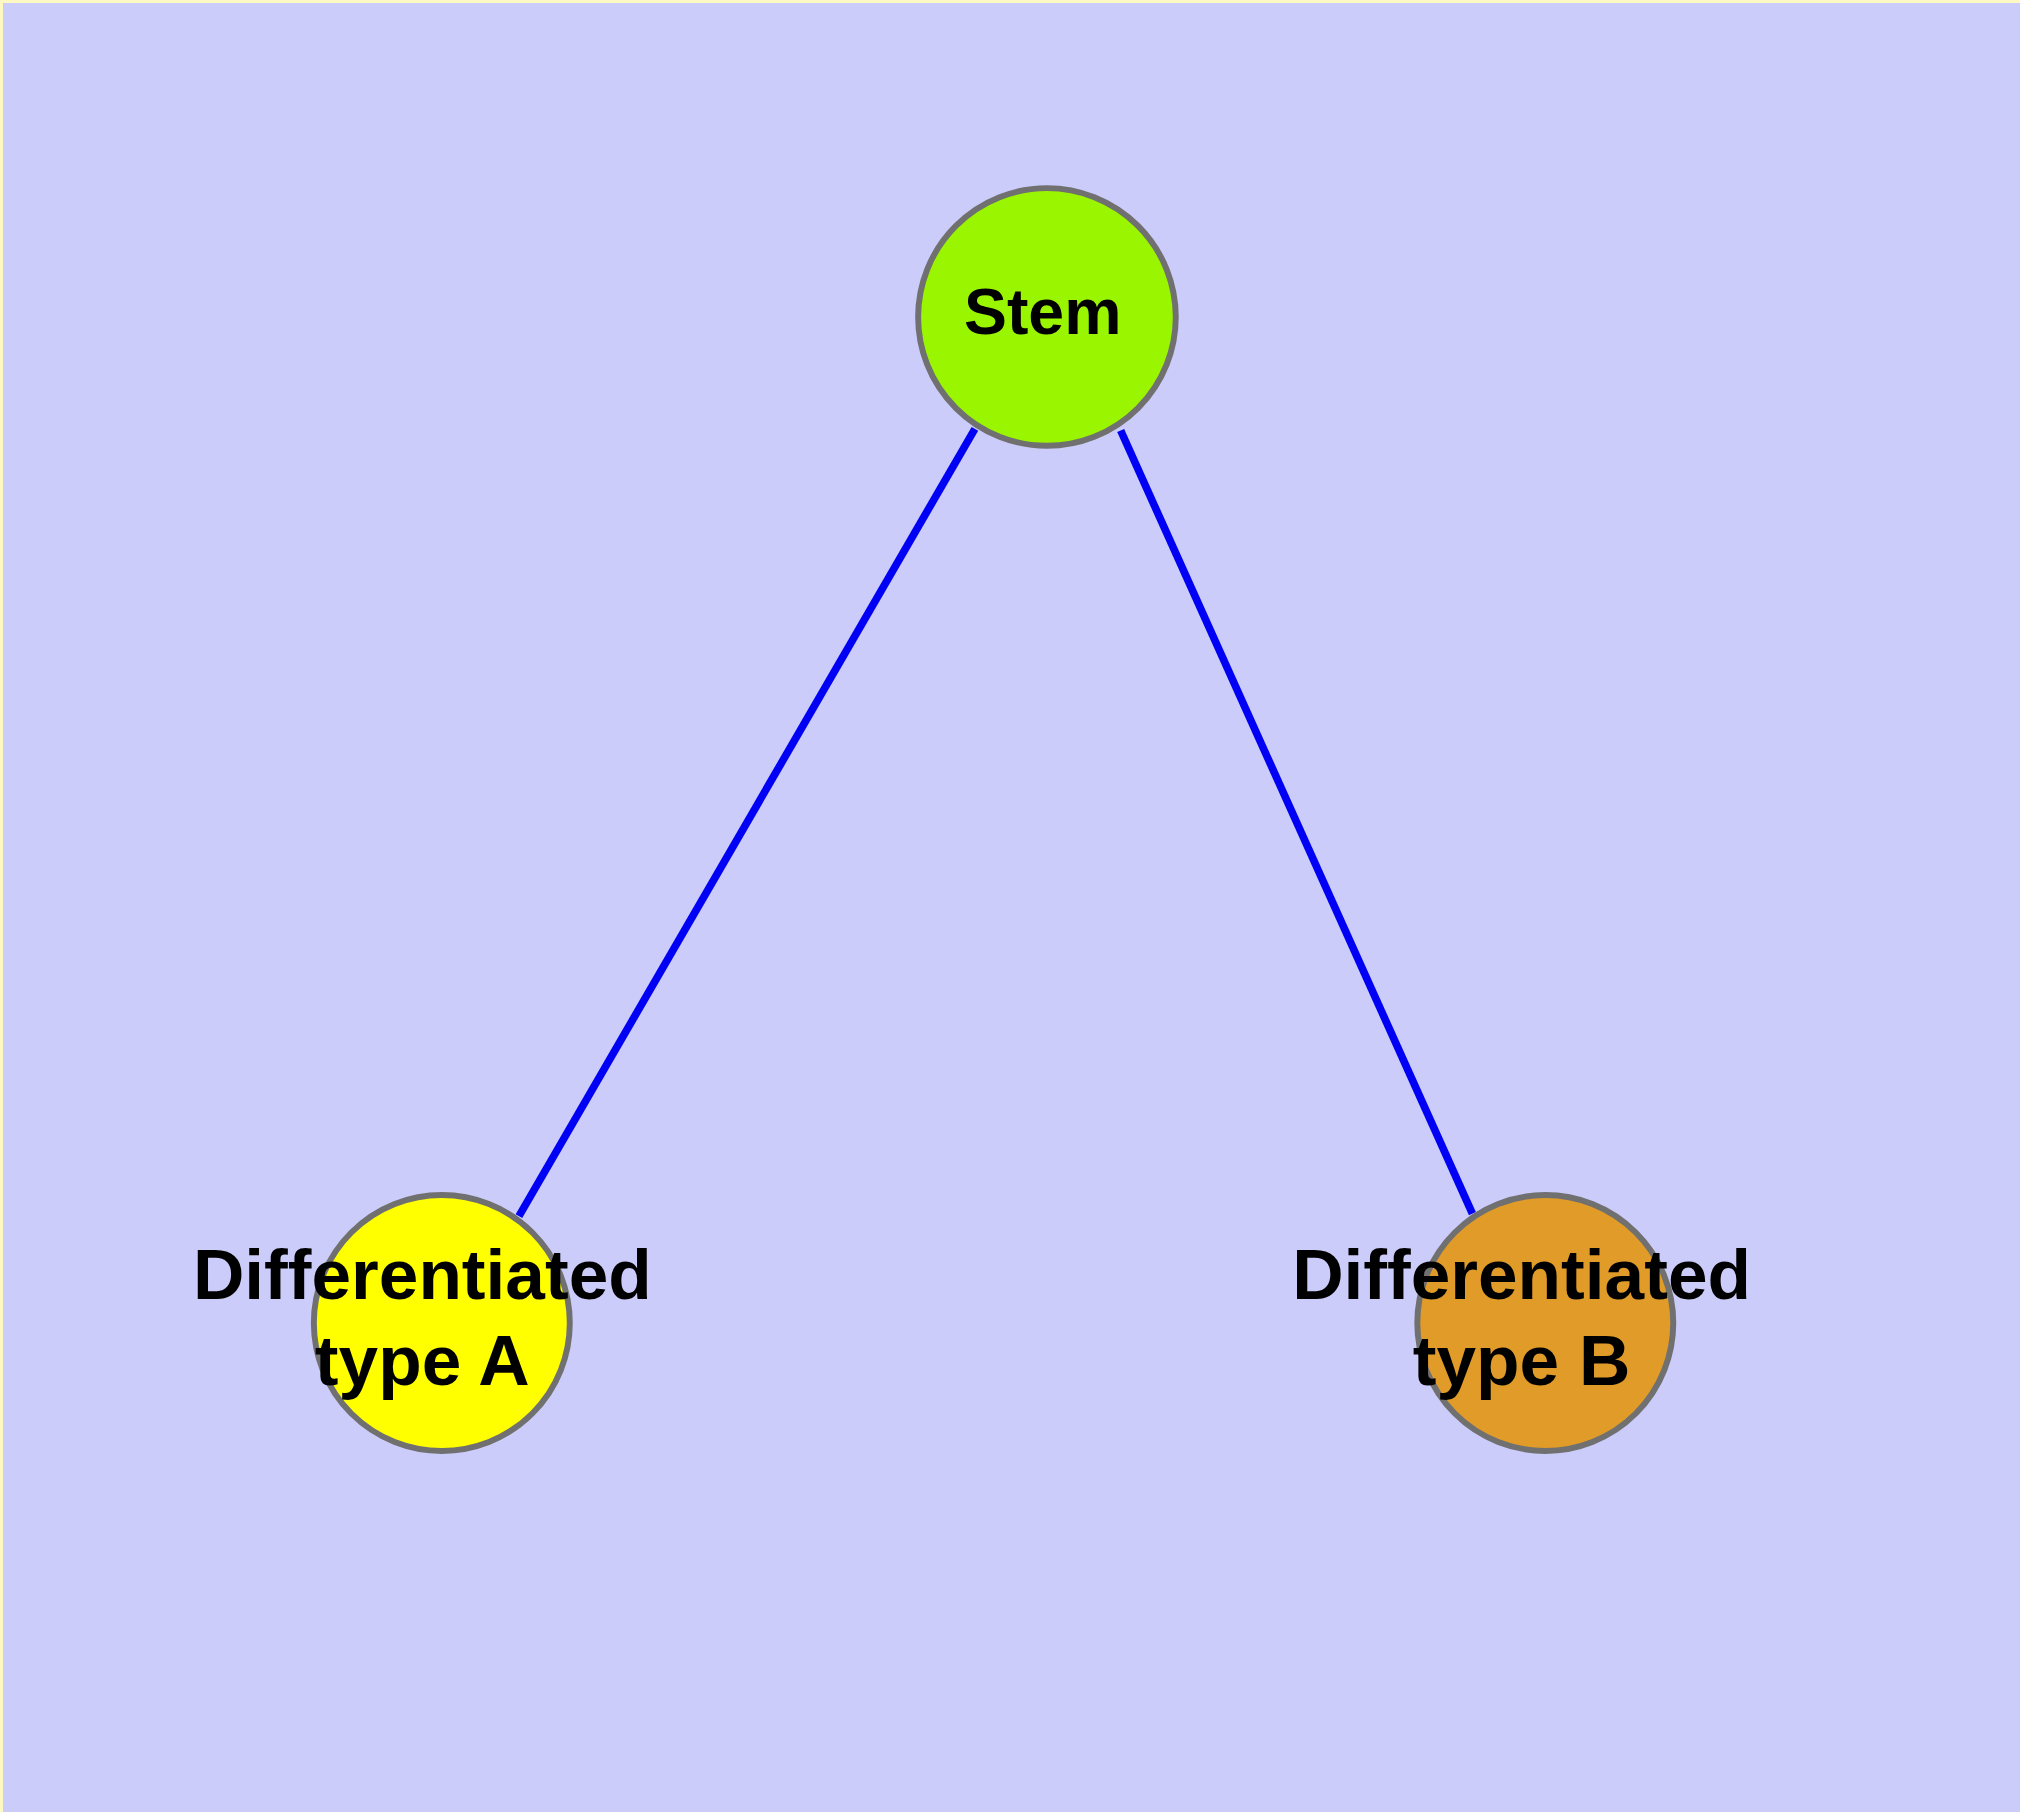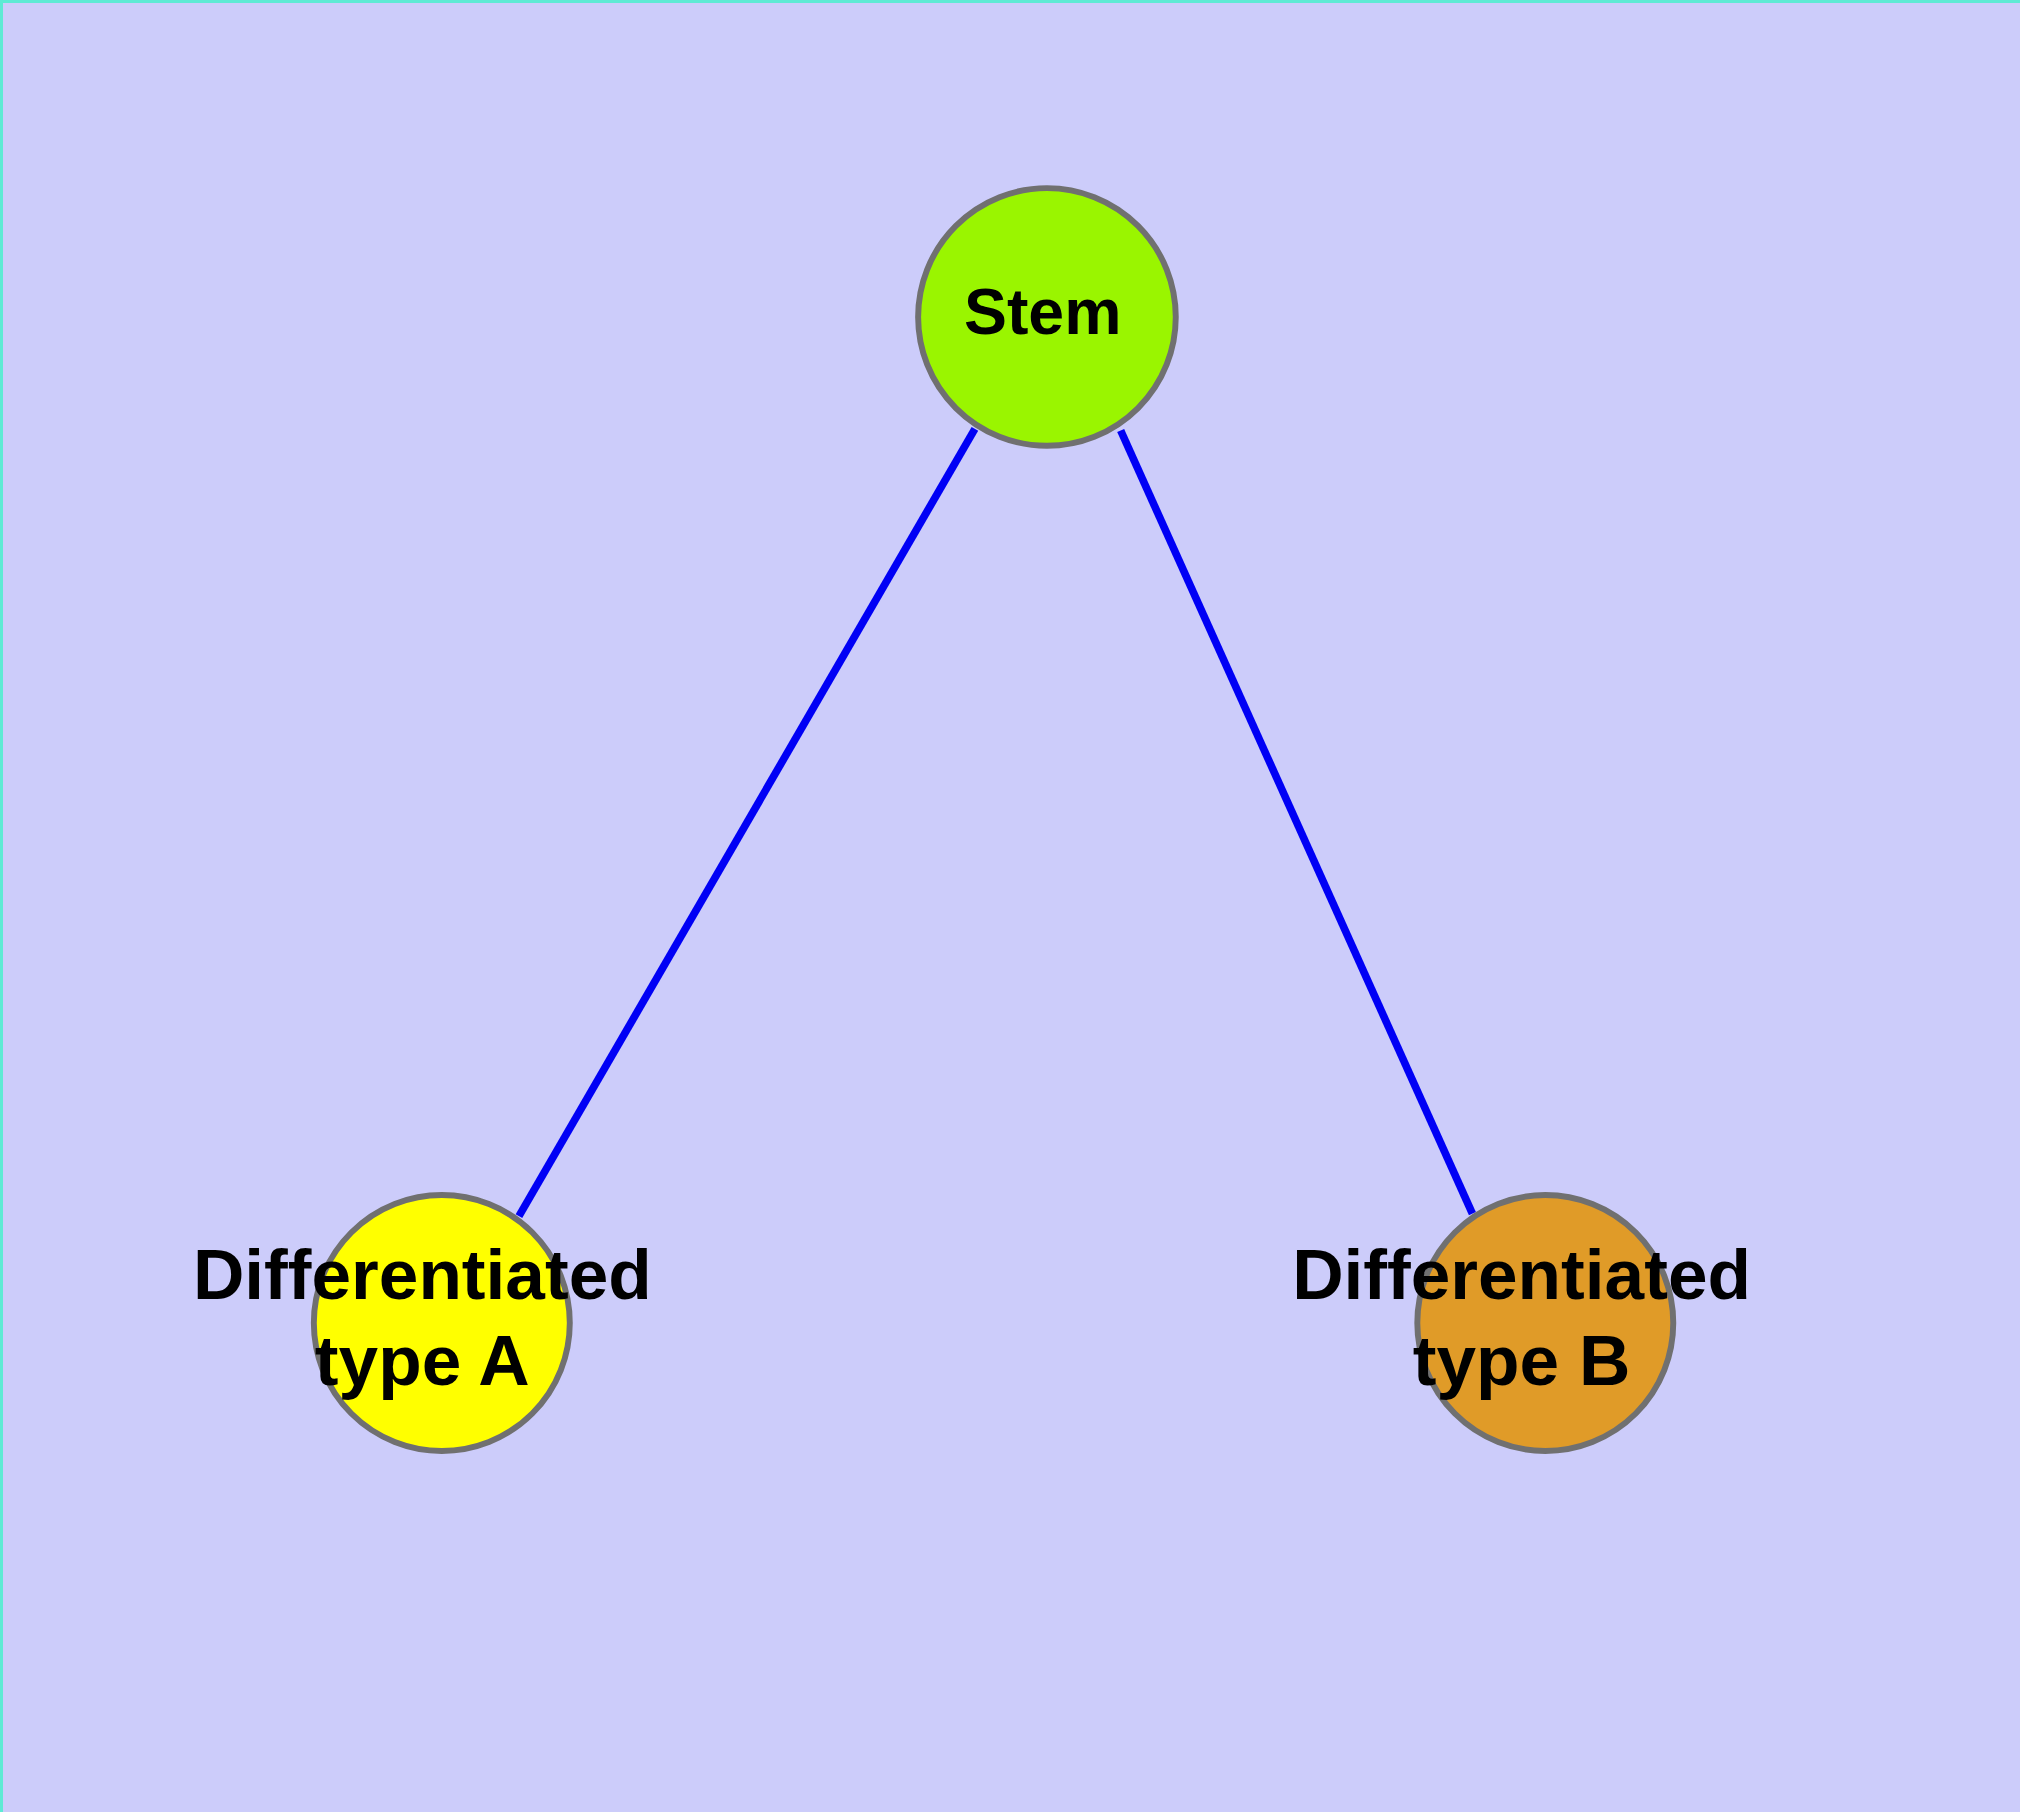--- a/index.html
+++ b/index.html
@@ -5,21 +5,21 @@
 <style>
   html, body {
     margin: 0;
     padding: 0;
     background: #ffffff;
   }
   #stage {
     position: relative;
     width: 2021px;
     height: 1812px;
-    background: #5eead4;
+    background: #fef9c3;
     overflow: hidden;
     font-family: "Liberation Sans", "DejaVu Sans", sans-serif;
   }
   #canvas {
     position: absolute;
     left: 2.5px;
     top: 3.4px;
     width: 2018px;
     height: 1809px;
     background: #ccccfa;

